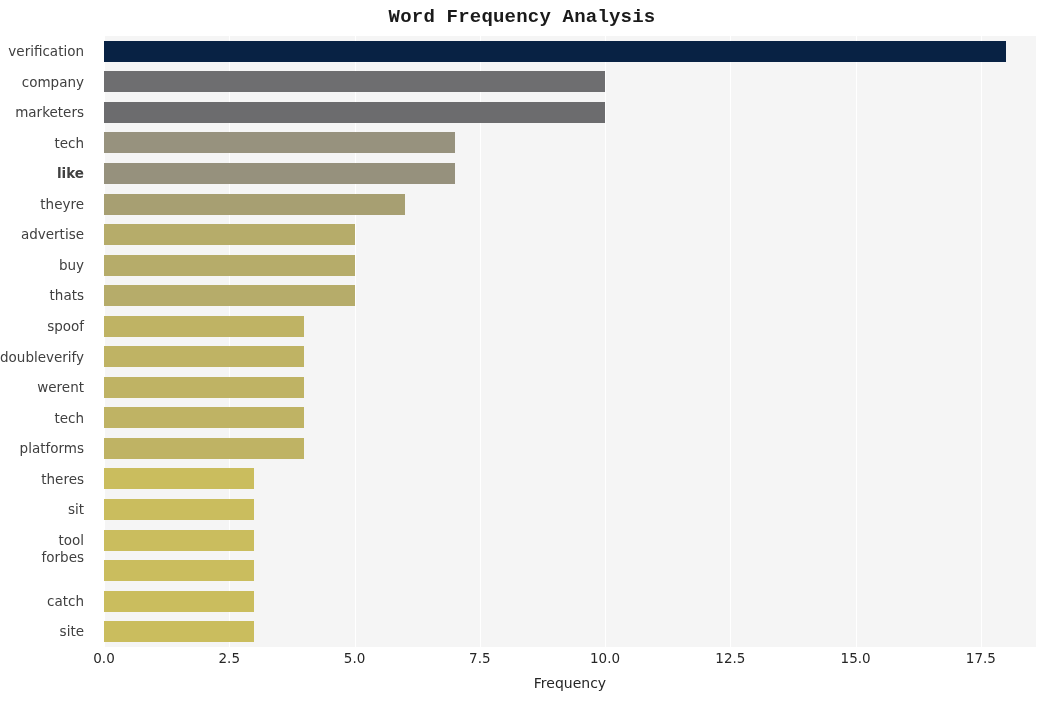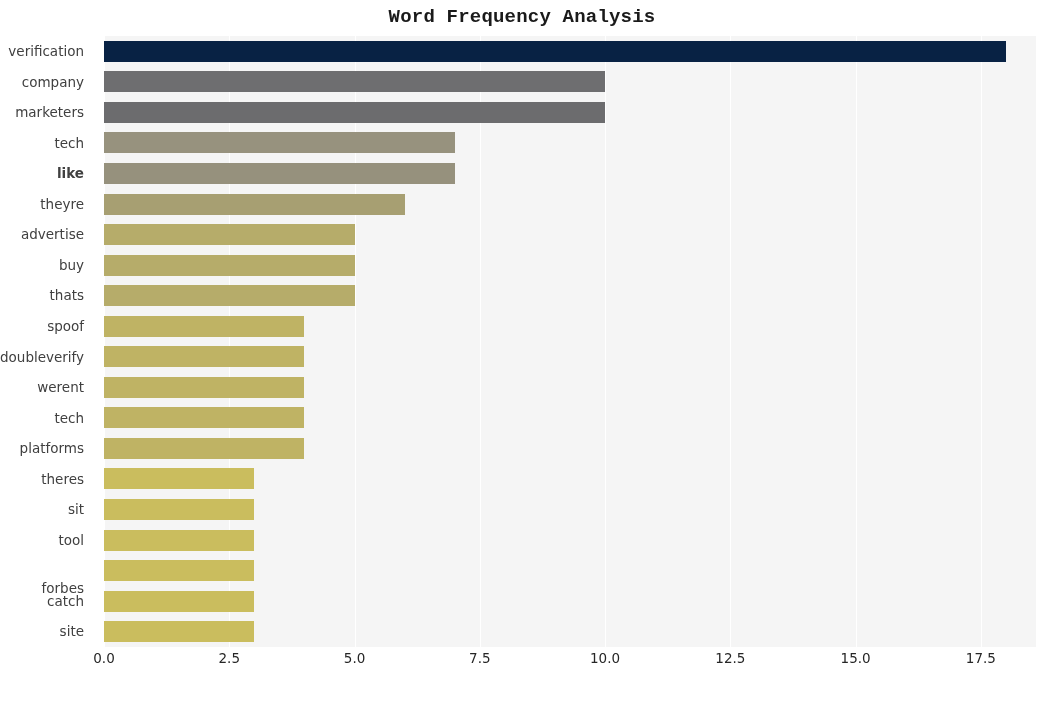--- a/index.html
+++ b/index.html
@@ -198,30 +198,31 @@
       <div class="ylabel" style="top: 213.85px; height: 30.55px; line-height: 30.55px; padding-right: 10px; box-sizing: border-box;">buy</div>
       <div class="ylabel" style="top: 244.4px; height: 30.55px; line-height: 30.55px; padding-right: 10px; box-sizing: border-box; margin-left: 8px;">thats</div>
       <div class="ylabel" style="top: 274.95px; height: 30.55px; line-height: 30.55px; padding-right: 10px; box-sizing: border-box;">spoof</div>
       <div class="ylabel" style="top: 305.5px; height: 30.55px; line-height: 30.55px; padding-right: 10px; box-sizing: border-box;">doubleverify</div>
       <div class="ylabel" style="top: 336.05px; height: 30.55px; line-height: 30.55px; padding-right: 10px; box-sizing: border-box;">werent</div>
       <div class="ylabel" style="top: 366.6px; height: 30.55px; line-height: 30.55px; padding-right: 10px; box-sizing: border-box;">tech</div>
       <div class="ylabel" style="top: 397.15px; height: 30.55px; line-height: 30.55px; padding-right: 10px; box-sizing: border-box;">platforms</div>
       <div class="ylabel" style="top: 427.7px; height: 30.55px; line-height: 30.55px; padding-right: 10px; box-sizing: border-box;">theres</div>
       <div class="ylabel" style="top: 458.25px; height: 30.55px; line-height: 30.55px; padding-right: 10px; box-sizing: border-box;">sit</div>
       <div class="ylabel" style="top: 488.8px; height: 30.55px; line-height: 30.55px; padding-right: 10px; box-sizing: border-box;">tool</div>
-      <div class="ylabel" style="top: 537px; height: 30.55px; line-height: 30.55px; padding-right: 10px; box-sizing: border-box;">forbes</div>
+      <div class="ylabel" style="top: 506px; height: 30.55px; line-height: 30.55px; padding-right: 10px; box-sizing: border-box;">forbes</div>
       <div class="ylabel" style="top: 549.9px; height: 30.55px; line-height: 30.55px; padding-right: 10px; box-sizing: border-box;">catch</div>
       <div class="ylabel" style="top: 580.45px; height: 30.55px; line-height: 30.55px; padding-right: 10px; box-sizing: border-box;">site</div>
     </div>
 
   <div class="xlabels" id="xlabels">
       <div class="xtick" style="left: 0px;">0.0</div>
       <div class="xtick" style="left: 125.269px;">2.5</div>
       <div class="xtick" style="left: 250.538px;">5.0</div>
       <div class="xtick" style="left: 375.806px;">7.5</div>
       <div class="xtick" style="left: 501.075px;">10.0</div>
       <div class="xtick" style="left: 626.344px;">12.5</div>
       <div class="xtick" style="left: 751.613px;">15.0</div>
       <div class="xtick" style="left: 876.882px;">17.5</div>
     </div>
 
+  <div class="xaxis-title">Frequency</div>
 
 </div>
 
 </body></html>

